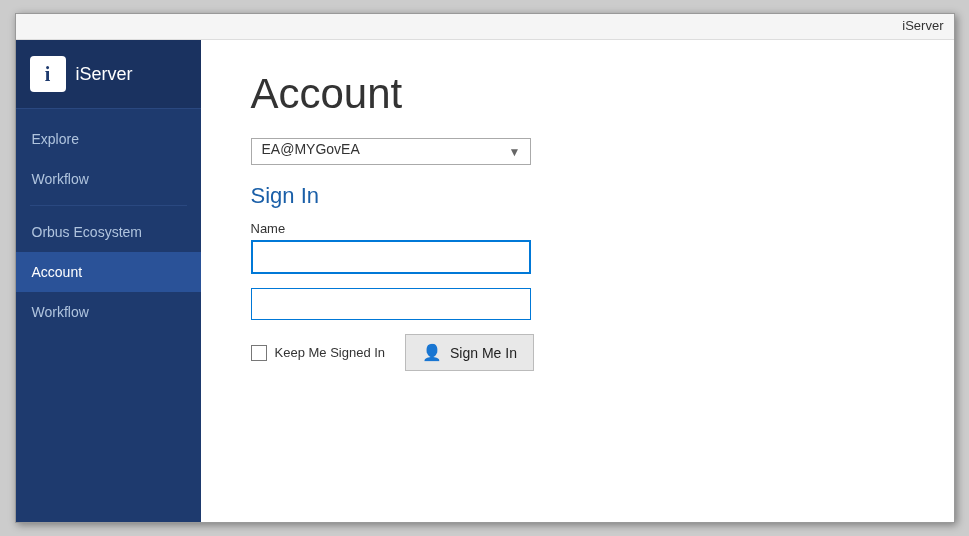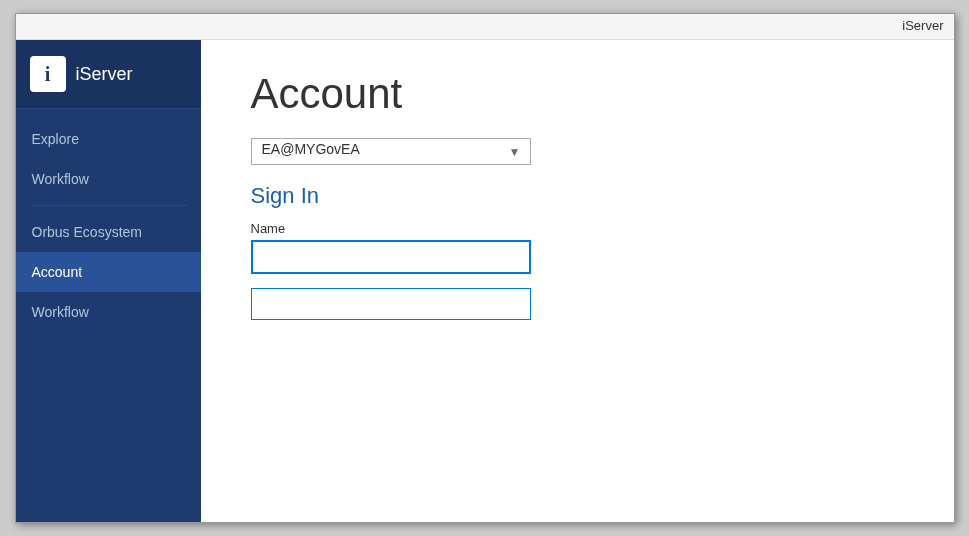--- a/index.html
+++ b/index.html
@@ -258,16 +258,26 @@
         </select>
         <span class="select-arrow">▼</span>
       </div>
 
       
       <div class="sign-in-section">
         <h2 class="section-heading">Sign In</h2>
         <label class="field-label">Name</label>
         <input type="text" class="text-input name-active" value="" style="">
         <input type="password" class="text-input" value="" style="">
+        <div class="bottom-row">
+          <label class="keep-signed-label">
+            <div class="keep-signed-checkbox"></div>
+            <span>Keep Me Signed In</span>
+          </label>
+          <button class="sign-me-in-btn">
+            <span class="sign-icon">👤</span>
+            <span>Sign Me In</span>
+          </button>
+        </div>
       </div>
     </div>
   </div>
 </div>
 
 </body></html>

